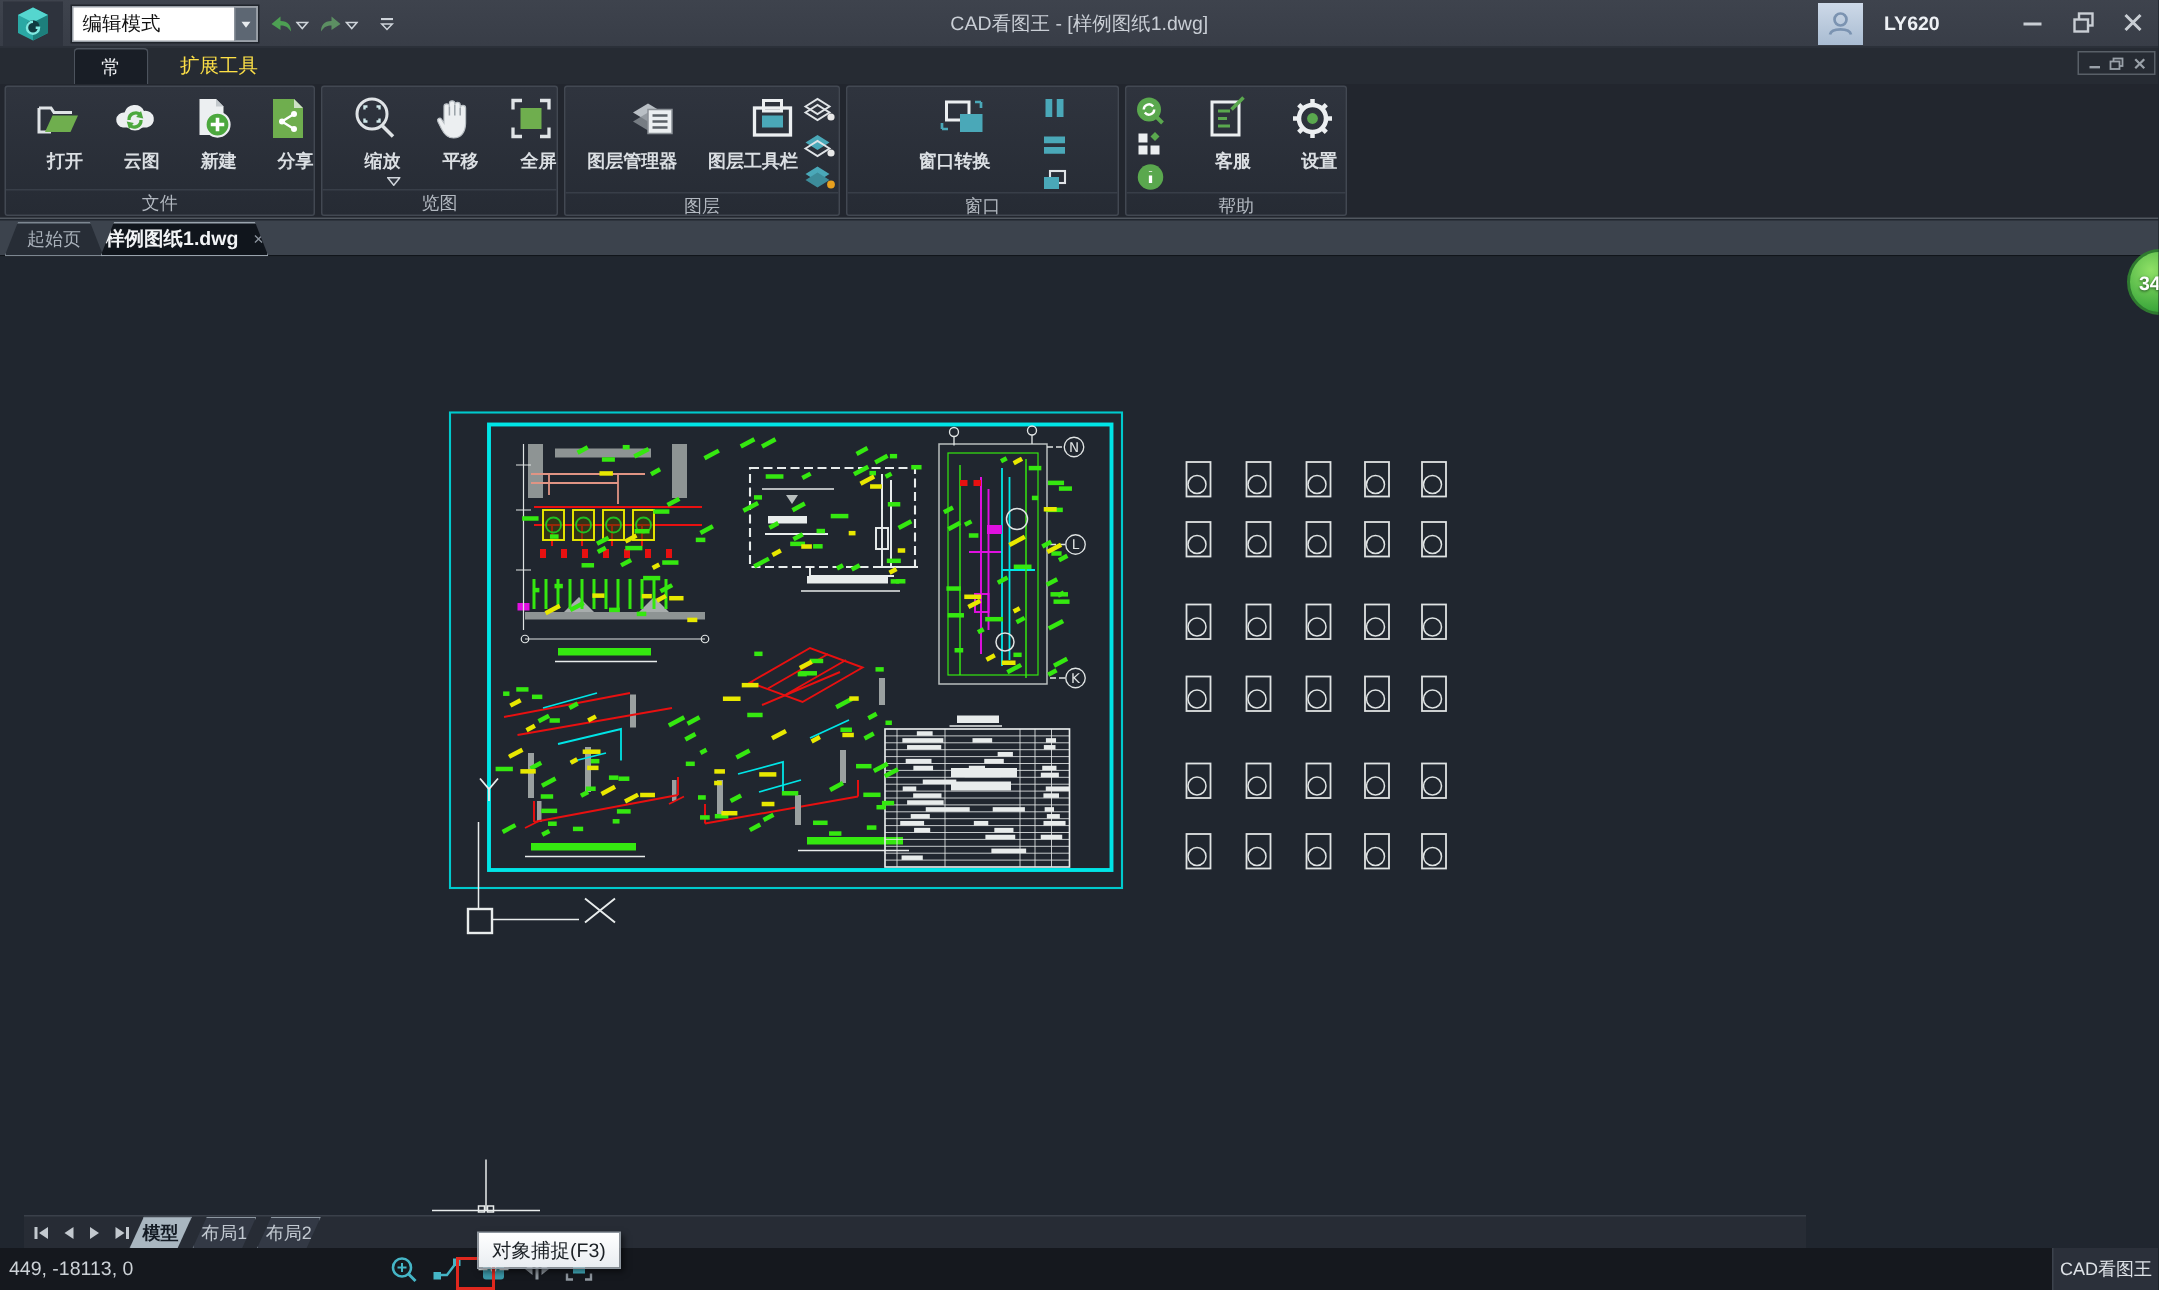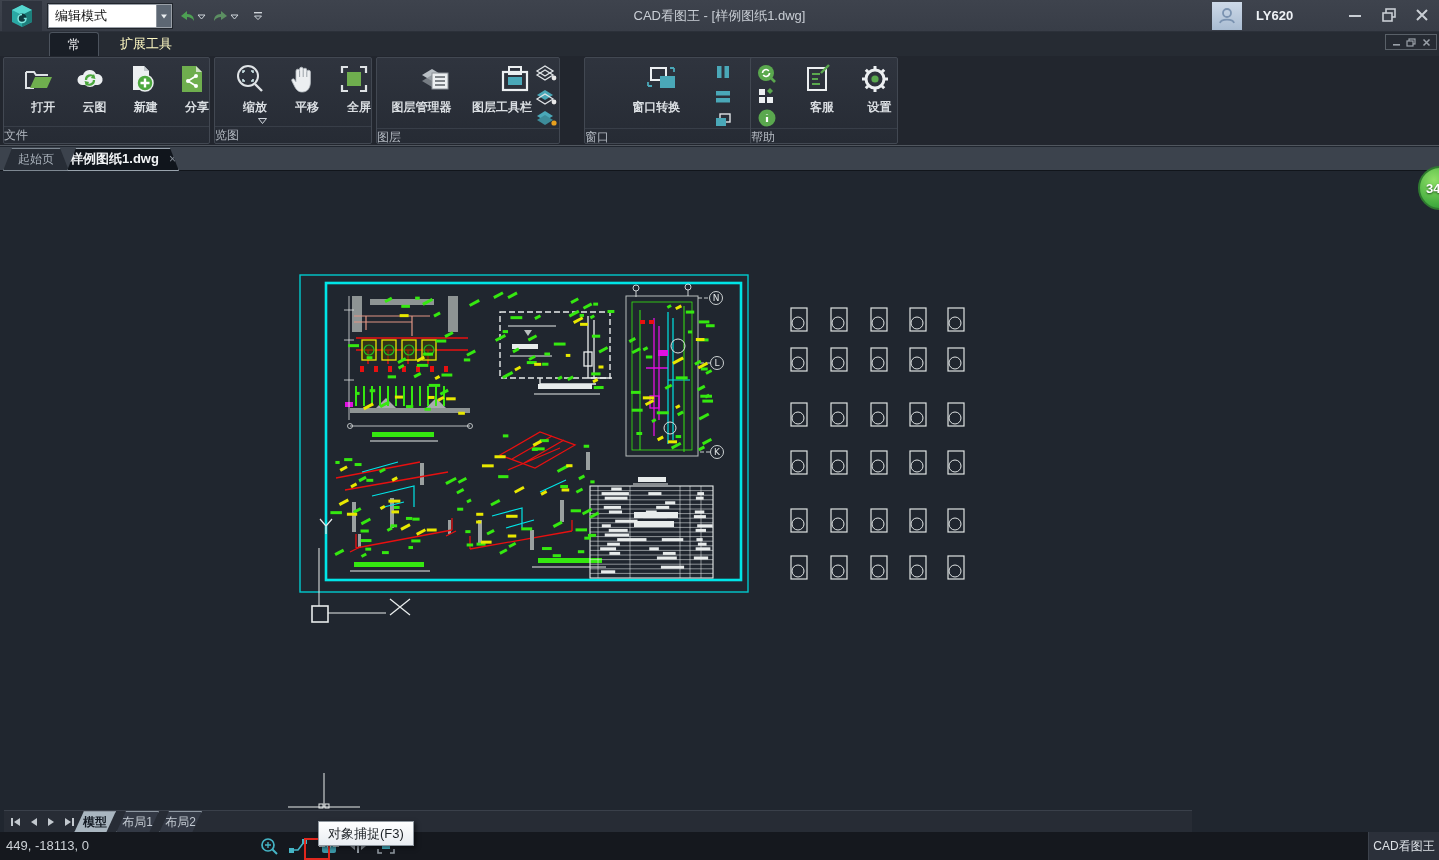--- a/index.html
+++ b/index.html
@@ -24,33 +24,33 @@
   #avatar { position:absolute; left:1212px; top:2px; width:30px; height:28px;
             background:linear-gradient(#cdd9e8,#a9bcd2); display:flex; align-items:center; justify-content:center; }
   #username { position:absolute; left:1256px; top:0; height:32px; line-height:32px;
               color:#eef1f5; font-size:13px; font-weight:bold; }
   .win-btn { position:absolute; top:2px; width:26px; height:26px; display:flex;
              align-items:center; justify-content:center; }
 
   
   #ribbon-tabs { position:absolute; left:0; top:32px; width:1439px; height:24px; background:#262b33; }
   .rtab { position:absolute; top:0; height:24px; line-height:24px; text-align:center;
-          font-size:13px; color:#fef9c3; padding:0 14px; }
+          font-size:13px; color:#fde047; padding:0 14px; }
   .rtab.active { background:#191e26; border:1px solid #4c535d; border-bottom:none;
                  border-radius:3px 3px 0 0; color:#eceef1; }
   #mdi-controls { position:absolute; left:1385px; top:2px; width:52px; height:16px;
                   border:1px solid #596068; display:flex; align-items:center; justify-content:space-evenly; }
 
   
   #ribbon { position:absolute; left:0; top:56px; width:1439px; height:90px;
             background:#22262e; border-bottom:1px solid #51575f; }
   .rgroup { position:absolute; top:1px; height:87px; background:linear-gradient(#2f343e,#262b34);
             border:1px solid #424852; border-radius:2px; display:flex; flex-direction:column; }
   .rgroup .btnrow { flex:1; display:flex; align-items:flex-start; justify-content:space-evenly; padding-top:4px; }
-  .rgroup .glabel { height:17px; line-height:16px; text-align:left; color:#b2b8c0;
+  .rgroup .glabel { height:17px; line-height:16px; text-align:center; color:#b2b8c0;
                     font-size:12px; border-top:1px solid #383e48; }
   .rbtn { display:flex; flex-direction:column; align-items:flex-end; width:58px; position:relative;font-weight:bold; }
   .rbtn .ric { width:34px; height:34px; display:flex; align-items:center; justify-content:center; }
   .rbtn .rlabel { margin-top:3px; font-size:12px; color:#dbdfe3; white-space:nowrap; }
   .rbtn .chev { margin-top:2px; }
   .smallcol { display:flex; flex-direction:column; justify-content:space-between; height:66px; padding-top:2px; }
 
   
   #doctabs { position:absolute; left:0; top:147px; width:1439px; height:24px; background:#3c434d;
              border-bottom:1px solid #11151b; }
@@ -64,21 +64,21 @@
 
   
   #canvas { position:absolute; left:0; top:171px; width:1439px; height:639px;
             background:#20262f; overflow:hidden; }
   #badge { position:absolute; left:1418px; top:166px; width:44px; height:44px; border-radius:50%;
            background:radial-gradient(circle at 35% 30%, #8fe066, #3da83c 70%, #2d8a2e);
            border:2px solid #2f7a30; color:#fff; font-size:13px; font-weight:bold;
            display:flex; align-items:center; padding-left:6px; text-shadow:0 1px 2px #1e4d1e; }
 
   
-  #layoutrow { position:absolute; left:4px; top:810px; width:1188px; height:22px;
+  #layoutrow { position:absolute; left:16px; top:810px; width:1188px; height:22px;
                background:#272c35; border-top:1px solid #3a404a; }
   .navbtns { position:absolute; left:6px; top:0; height:22px; display:flex; align-items:center; gap:9px; }
   .ltab { position:absolute; top:0; height:22px; line-height:22px; font-size:12px; text-align:center;
           color:#c2c9d1; background:#333945; clip-path:polygon(10px 0, 100% 0, calc(100% - 10px) 100%, 0 100%);
           box-shadow:inset 0 0 0 1px #8d97a1; }
   .ltab.active { background:#a9b6c0; color:#141b24; font-weight:bold; }
 
   
   #statusbar { position:absolute; left:0; top:832px; width:1439px; height:28px; background:#15181e; }
   #coords { position:absolute; left:6px; top:0; height:28px; line-height:28px;
@@ -317,21 +317,21 @@
           <svg width="22" height="19" viewBox="0 0 22 19">
             <polygon points="2,7 10,2 18,7 10,12" fill="#4aa8b8"></polygon>
             <polygon points="2,11 10,6 18,11 10,16" fill="#3d8c9a"></polygon>
             <circle cx="19" cy="14" r="2.6" fill="#e8a01e"></circle>
           </svg>
         </div>
       </div>
       <div class="glabel">图层</div>
     </div>
 
-    <div class="rgroup" style="left:584px; width:182px">
+    <div class="rgroup" style="left:564px; width:182px">
       <div class="btnrow">
         <div class="rbtn" style="width:62px">
           <div class="ric">
             <svg width="34" height="32" viewBox="0 0 34 32">
               <rect x="5" y="5" width="15" height="12" fill="none" stroke="#eceff1" stroke-width="2"></rect>
               <rect x="14" y="13" width="15" height="12" fill="#4aa8b8"></rect>
               <path d="M24 5 h4 M28 5 v4" stroke="#4aa8b8" stroke-width="1.8"></path>
               <path d="M6 23 h-4 M2 23 v-4" stroke="#4aa8b8" stroke-width="1.8"></path>
             </svg>
           </div>

